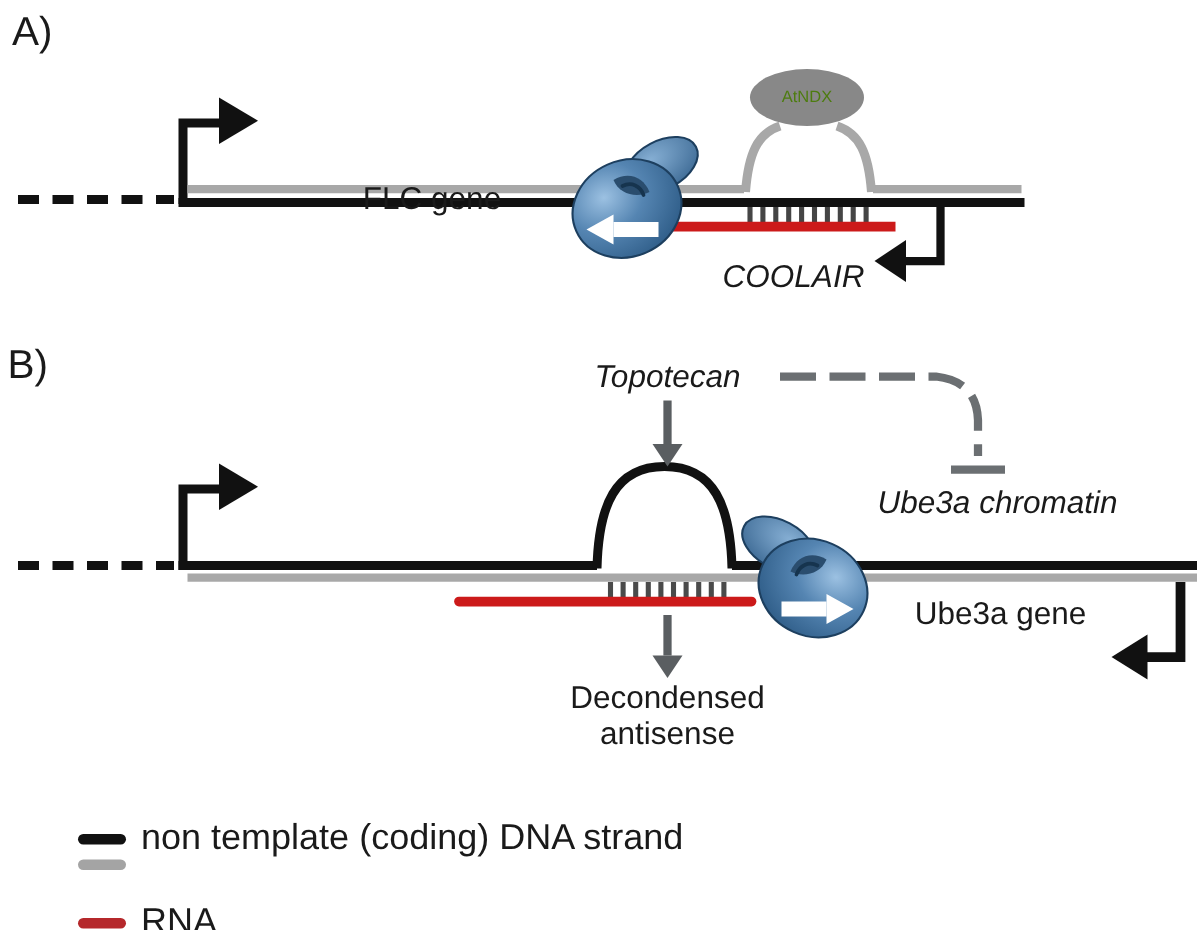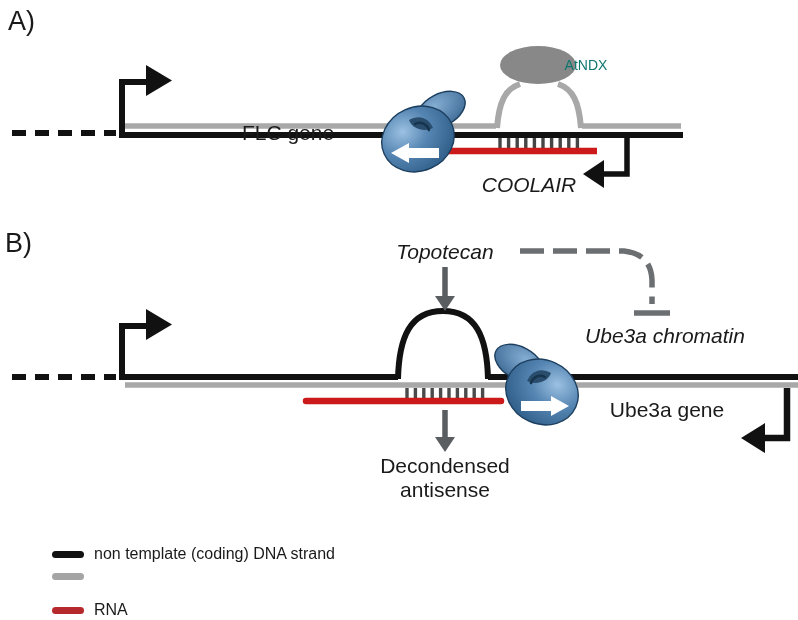--- a/index.html
+++ b/index.html
@@ -4,29 +4,29 @@
 <style>
   html,body{margin:0;padding:0;background:#ffffff;}
   body{font-family:"Liberation Sans", sans-serif; color:#1a1a1a;}
   .stage{position:relative;width:798px;height:620px;background:#ffffff;overflow:hidden;}
   .stage svg{position:absolute;left:0;top:0;}
   .lbl{position:absolute;white-space:nowrap;}
   .center{transform:translate(-50%,-50%);}
   .panel-letter{font-size:27px;}
   .gene{font-size:21px;}
   .ann{font-size:21px;font-style:italic;}
-  .protein{font-size:14px;color:#0f766e;margin-left:48px;}
+  .protein{font-size:11px;color:#4d7c0f;}
   .italic{font-style:italic;}
   .two-line{text-align:center;line-height:24px;font-size:21px;white-space:nowrap;}
   .legend-row{position:absolute;left:52px;display:flex;align-items:center;gap:10px;}
   .swatch{width:32px;height:7px;border-radius:3.5px;flex:0 0 auto;}
   .sw-black{background:#111111;}
   .sw-gray{background:#a4a4a4;}
   .sw-red{background:#b5282b;}
-  .legend-text{font-size:16px;}
+  .legend-text{font-size:24px;}
 </style>
 </head>
 <body>
 
 <div class="stage">
 
   <svg width="798" height="620" viewBox="0 0 798 620">
     <defs>
       <radialGradient id="blobGrad" cx="35%" cy="30%" r="80%">
         <stop offset="0%" stop-color="#9cc1e2"></stop>

